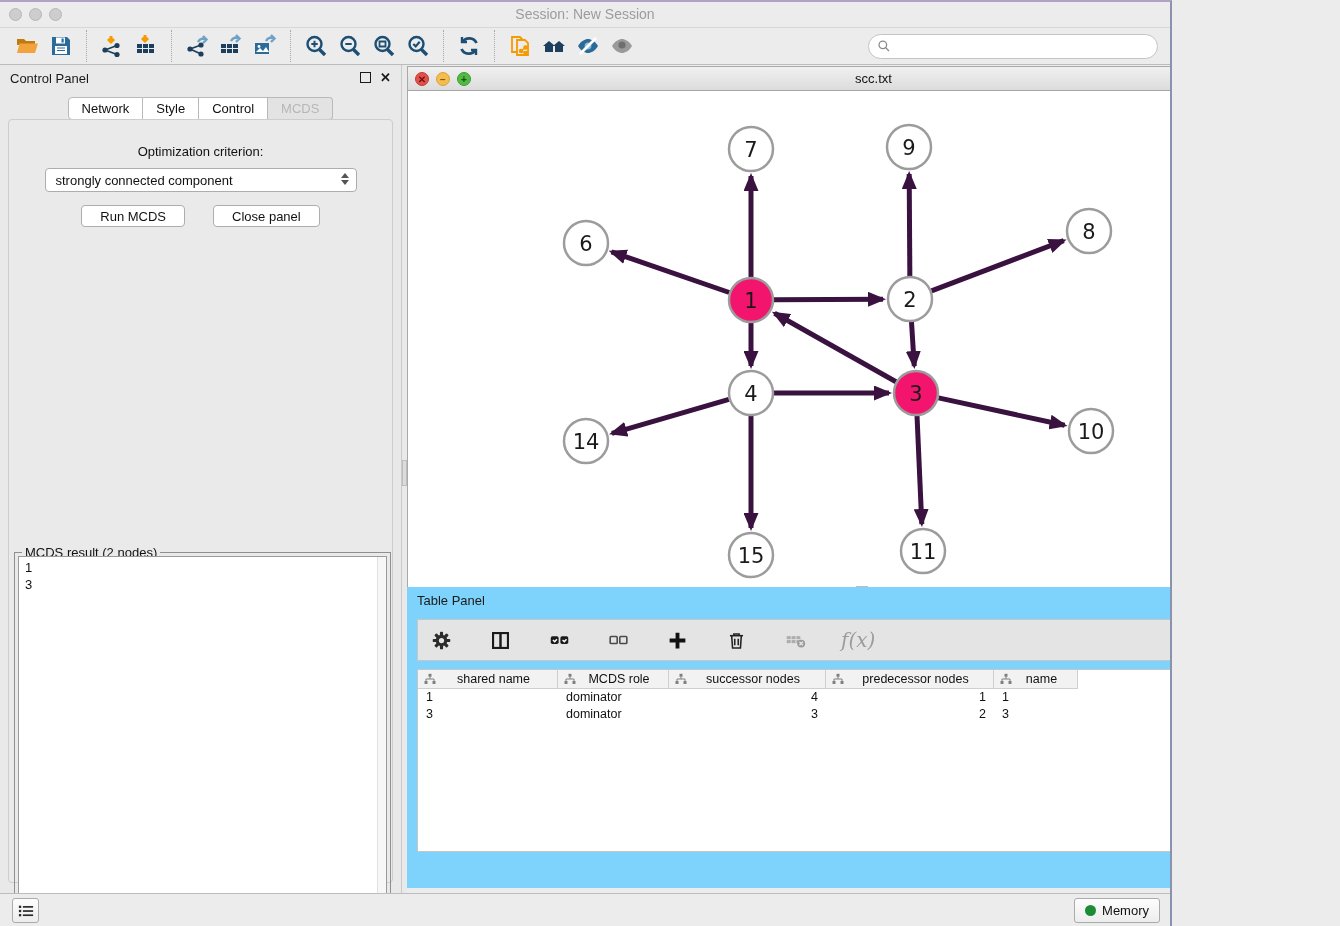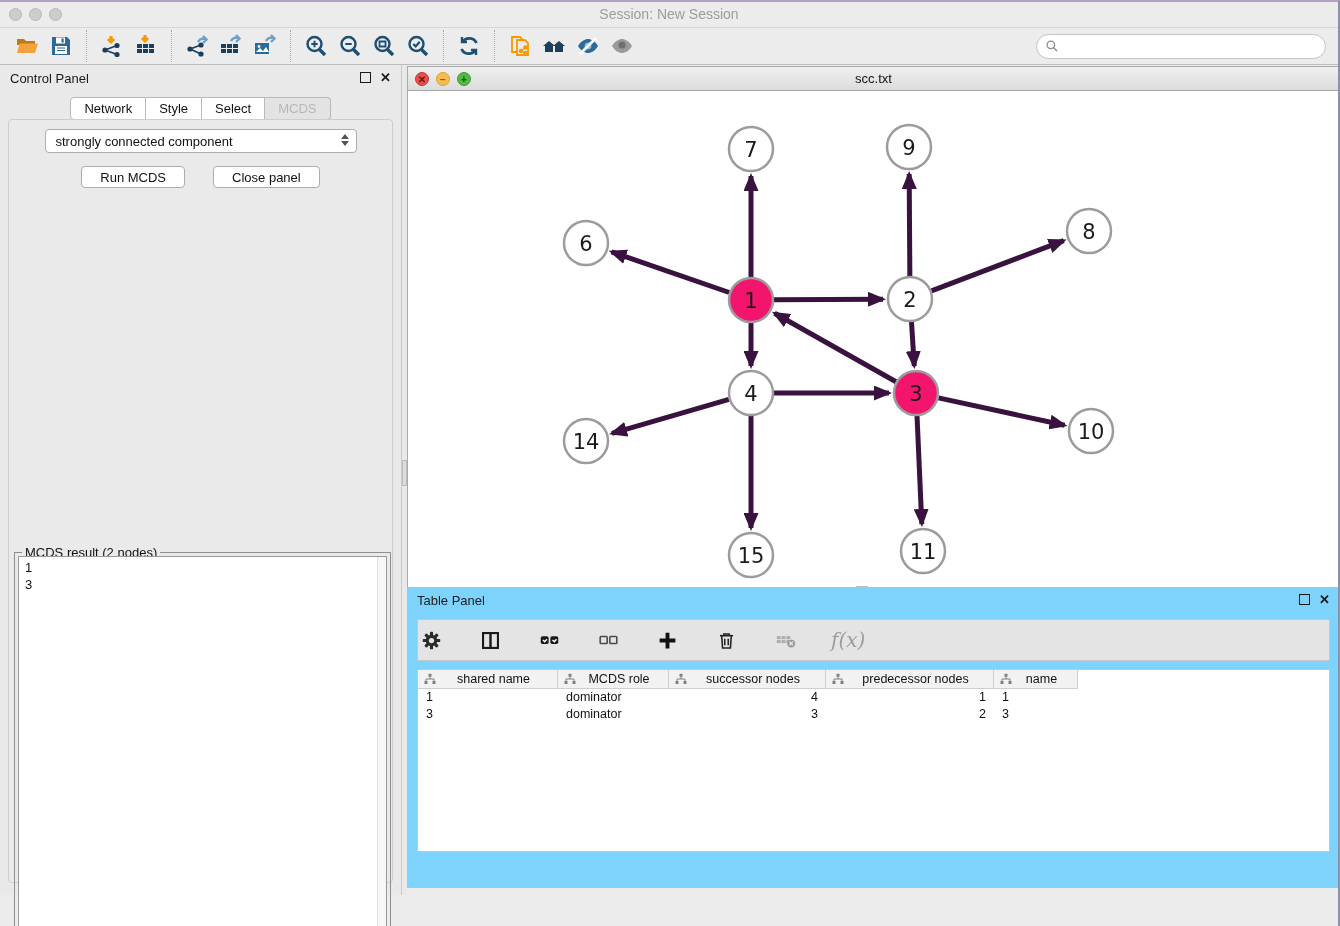--- a/index.html
+++ b/index.html
@@ -1,17 +1,17 @@
 <!DOCTYPE html>
 <html><head>
 <meta charset="utf-8">
 <style>
   * { box-sizing: border-box; margin: 0; padding: 0; }
   body { font-family: "Liberation Sans", sans-serif; background:#ececec; }
-  .app { position:relative; width:1340px; height:926px; background:#ececec; overflow:hidden;
+  .app { position:relative; width:1172px; height:926px; background:#ececec; overflow:hidden;
          border-top:2px solid #b2a3c4; border-right:2px solid #8a93ae; }
 
   
   .titlebar { position:absolute; left:0; top:0; width:100%; height:26px; background:#ececec;
               border-bottom:1px solid #d6d6d6; }
   .titlebar .traffic { position:absolute; top:6px; width:13px; height:13px; border-radius:50%;
               background:#cdcdcd; border:1px solid #b7b7b7; }
   .titlebar .t1{ left:9px } .titlebar .t2{ left:29px } .titlebar .t3{ left:49px }
   .titlebar .wtitle { position:absolute; left:0; right:0; top:4px; text-align:center;
               font-size:14px; color:#9c9c9c; }
@@ -75,21 +75,21 @@
   .jl-close { left:7px;  background:#e4504a; border:1px solid #c03b35; color:#6d120e; }
   .jl-min   { left:28px; background:#f5bd4f; border:1px solid #d9a23a; color:#7a5a10; }
   .jl-max   { left:49px; background:#53b945; border:1px solid #3f9c34; color:#14540e; }
   .net-canvas { position:absolute; left:0; top:24px; right:0; bottom:7px; background:#fff; overflow:hidden; }
   .net-hgrip { position:absolute; left:448px; bottom:1px; width:12px; height:6px; background:#cfcfcf; border:1px solid #bdbdbd; }
   .graph-node-label { font-family:"DejaVu Sans", sans-serif; font-size:21px; fill:#1a1a1a; }
 
   
   .tpanel { position:absolute; left:407px; top:585px; width:933px; height:301px; background:#7dd3fc; }
   .tp-toolbar { position:absolute; left:10px; right:10px; top:32px; height:42px; background:#e4e4e4;
-                border:1px solid #c6c6c6; display:flex; align-items:center; gap:33px; }
+                border:1px solid #c6c6c6; display:flex; align-items:center; padding-left:10px; gap:33px; }
   .tp-btn { width:26px; height:26px; display:flex; align-items:center; justify-content:center; }
   .tp-btn svg { width:21px; height:21px; }
   .fx { font-family:"DejaVu Serif", serif; font-style:italic; color:#9c9c9c; font-size:20px; }
   .tp-table { position:absolute; left:10px; right:10px; top:82px; bottom:36px; background:#fff;
               border:1px solid #c6c6c6; overflow:hidden; }
   .tp-header { display:flex; height:19px; }
   .th-cell { position:relative; background:#f2f2f2; border-right:1px solid #cfcfcf; border-bottom:1px solid #cfcfcf;
              font-size:12.5px; color:#111; display:flex; align-items:center; justify-content:center;text-align:right; }
   .th-cell svg { position:absolute; left:6px; width:12px; height:12px; }
   .tp-row { display:flex; height:17px; font-size:12.5px; color:#111; }
@@ -273,24 +273,25 @@
     <div class="panel-head">
       <span class="ptitle">Control Panel</span>
       <span class="wicons">
         <span class="wicon-float"></span>
         <span class="wicon-close">✕</span>
       </span>
     </div>
     <div class="cp-tabs" id="cp-tabs">
         <div class="cp-tab">Network</div>
         <div class="cp-tab">Style</div>
-        <div class="cp-tab">Select</div>
+        <div class="cp-tab">Control</div>
         <div class="cp-tab active">MCDS</div>
       </div>
     <div class="cp-body">
+      <div class="opt-label">Optimization criterion:</div>
       <div class="opt-select">
         <span>strongly connected component</span>
         <span class="stepper">
             <span class="up"></span>
             <span class="down"></span>
           </span>
       </div>
       <div class="cp-buttons">
         <button class="cp-btn">Run MCDS</button>
         <button class="cp-btn">Close panel</button>
@@ -527,14 +528,32 @@
             <div class="td-cell" style="width: 140px; text-align: left;">3</div>
             <div class="td-cell" style="width: 111px; text-align: left;">dominator</div>
             <div class="td-cell" style="width: 157px; text-align: right;">3</div>
             <div class="td-cell" style="width: 168px; text-align: right;">2</div>
             <div class="td-cell" style="width: 84px; text-align: left;">3</div>
           </div>
         </div>
     </div>
   </div>
 
+  <div class="statusbar">
+    <div class="sb-left">
+      <svg viewBox="0 0 18 14">
+          <g fill="#2b2b2b">
+            <rect x="1" y="1" width="2.6" height="2.6"></rect>
+            <rect x="1" y="5.7" width="2.6" height="2.6"></rect>
+            <rect x="1" y="10.4" width="2.6" height="2.6"></rect>
+            <rect x="5.5" y="1.4" width="11.5" height="1.9"></rect>
+            <rect x="5.5" y="6.1" width="11.5" height="1.9"></rect>
+            <rect x="5.5" y="10.8" width="11.5" height="1.9"></rect>
+          </g>
+        </svg>
+    </div>
+    <div class="sb-mem">
+      <span class="mem-dot"></span>
+      <span>Memory</span>
+    </div>
+  </div>
 
 </div>
 
 </body></html>

